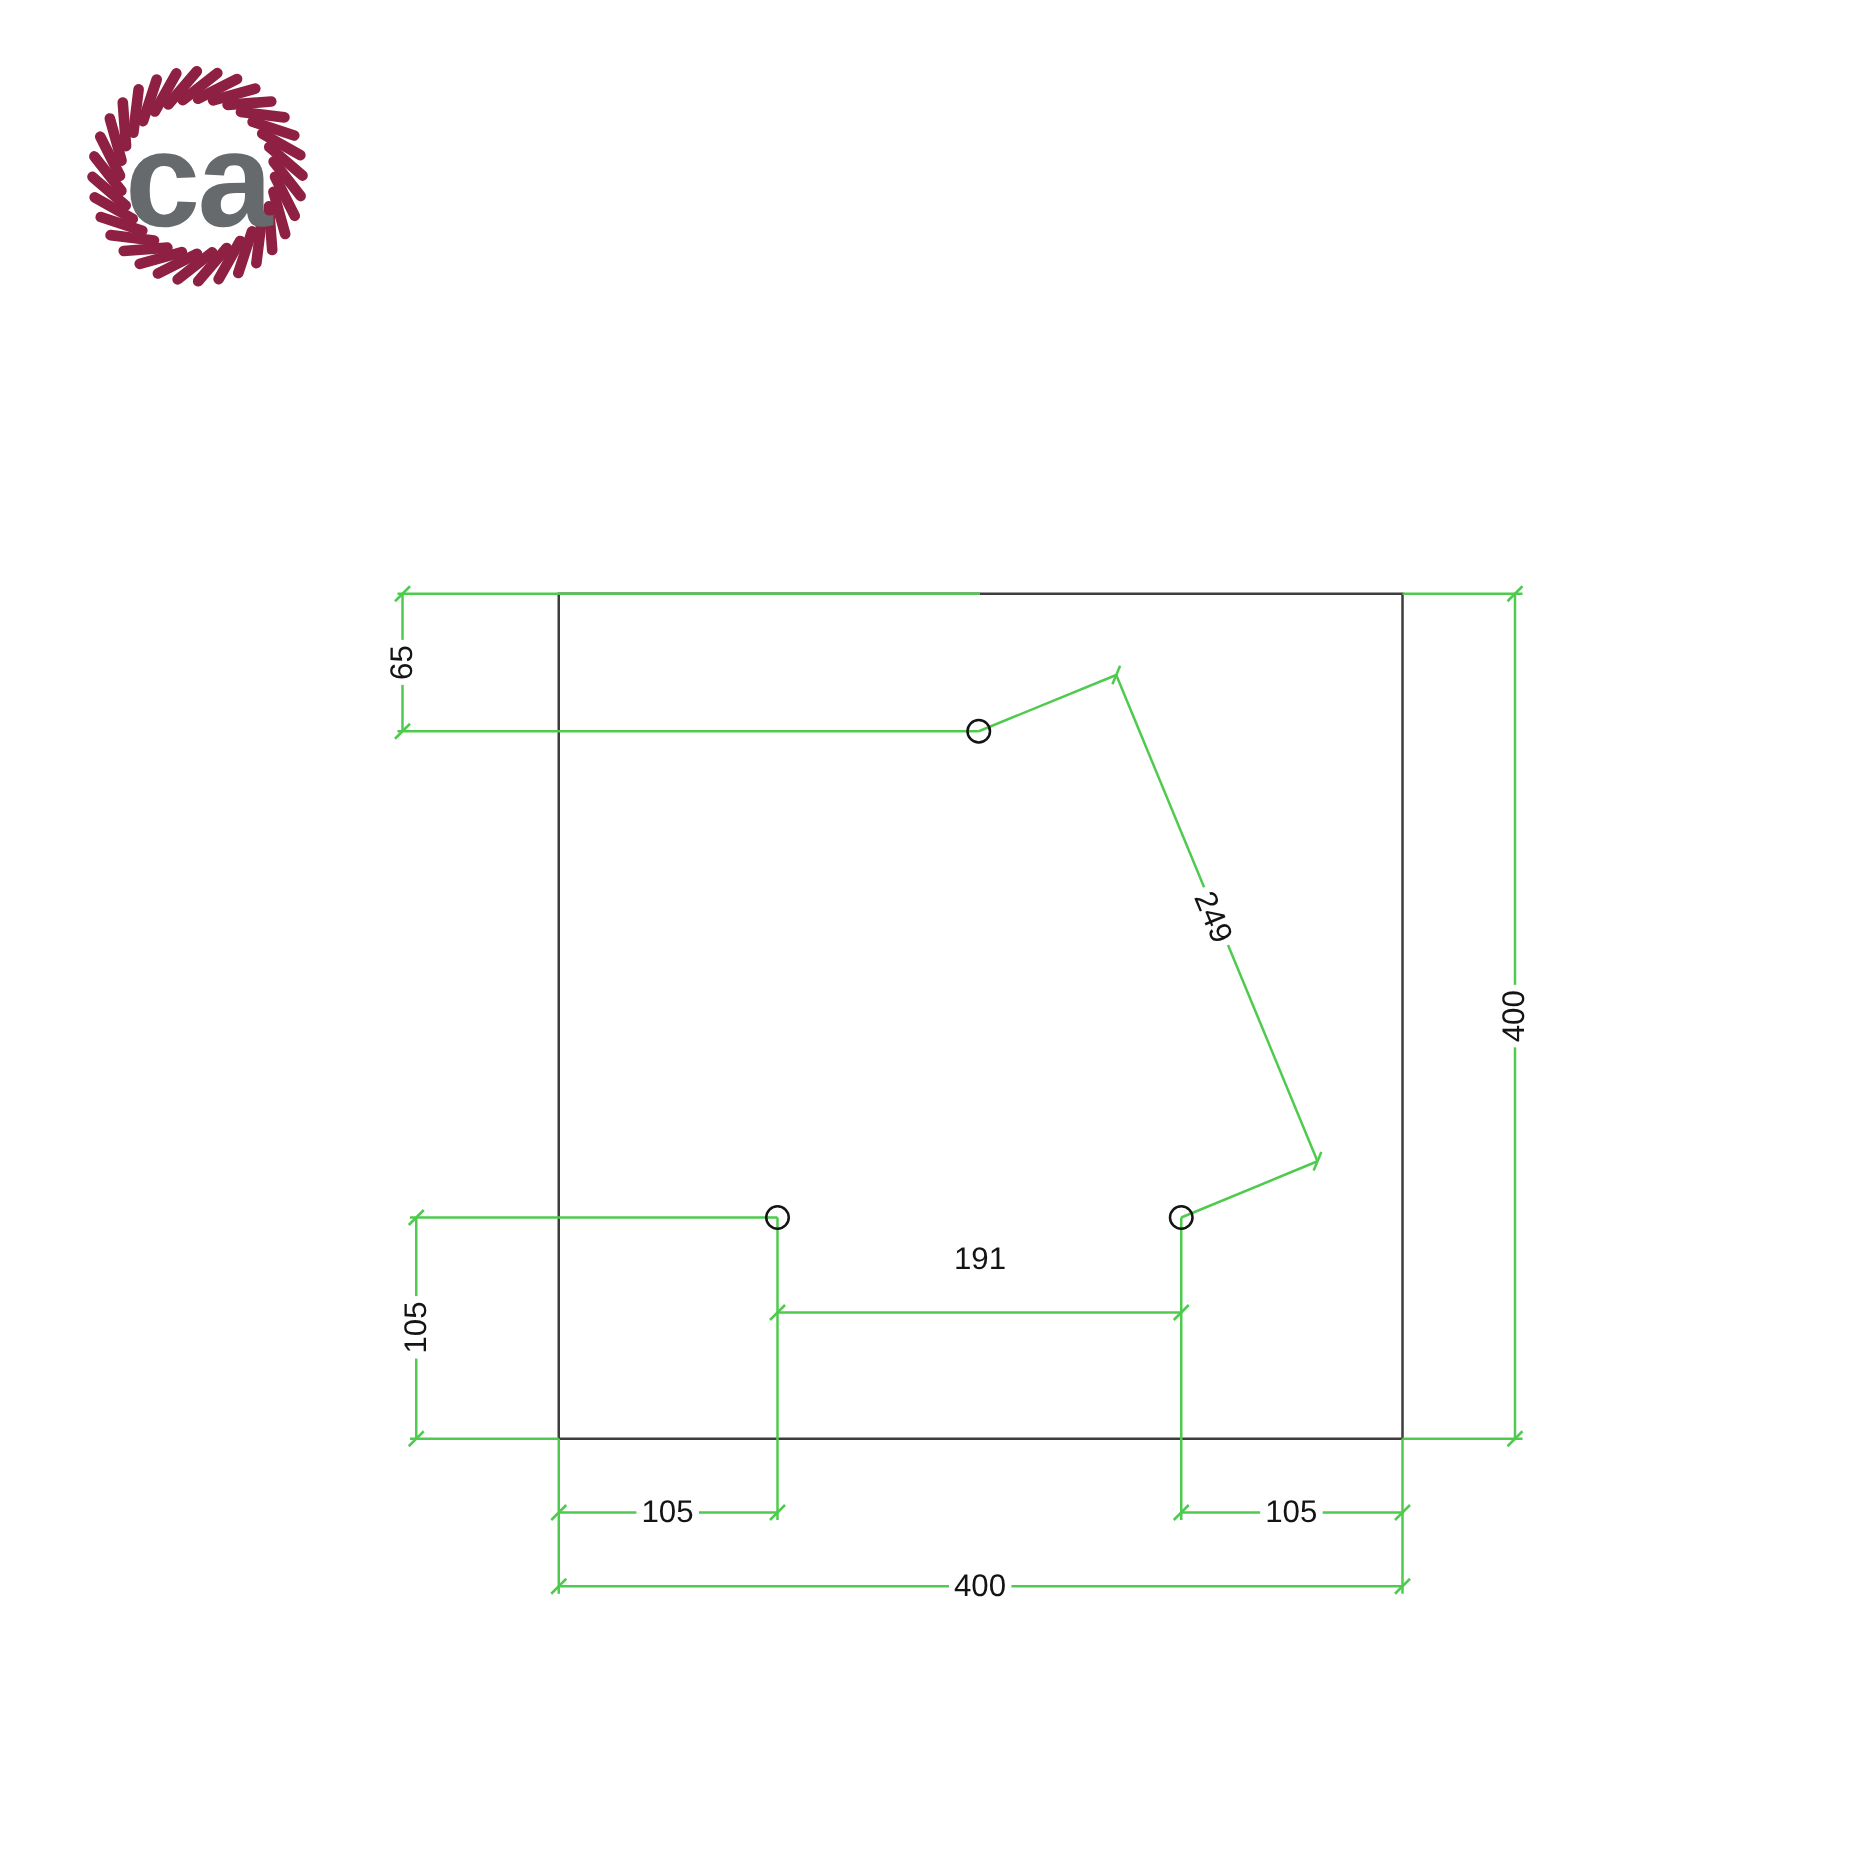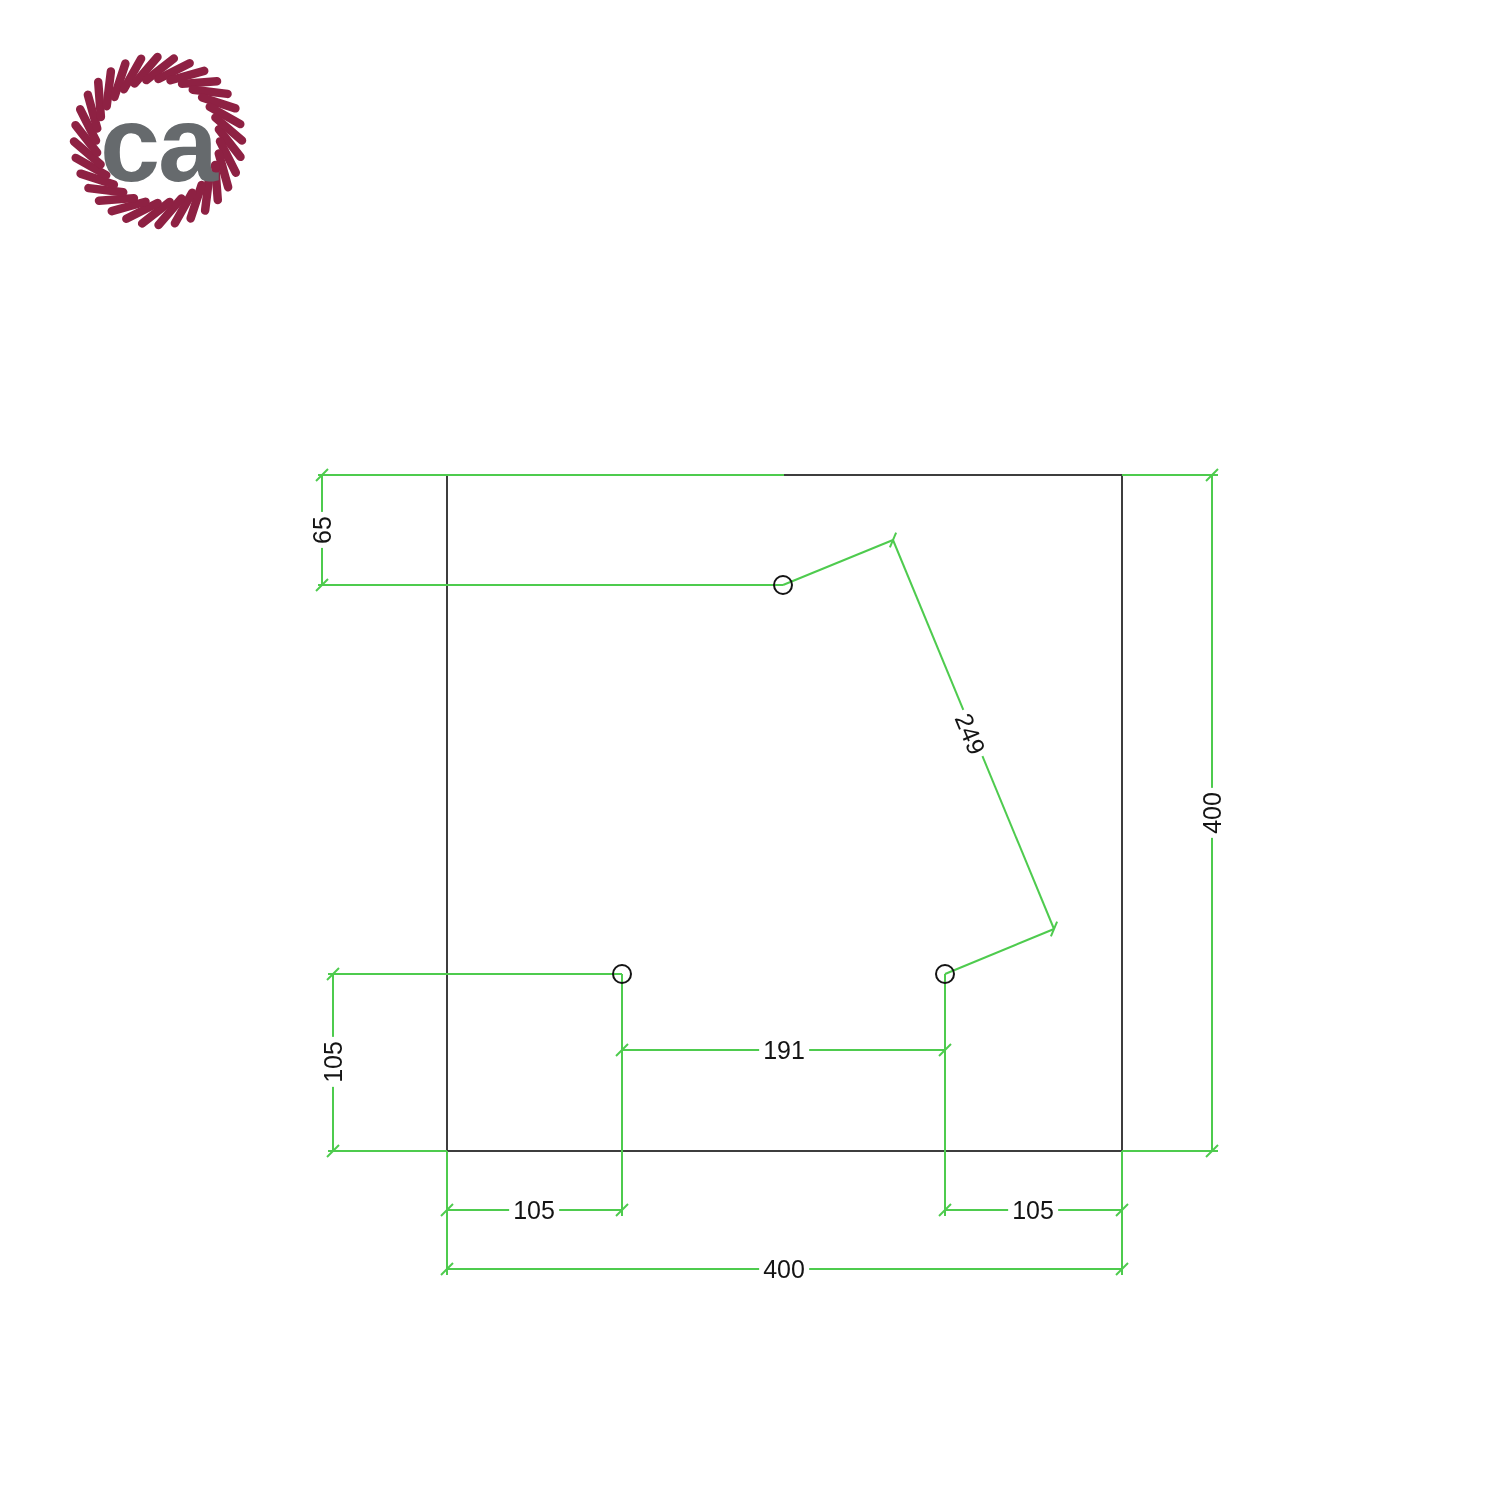--- a/index.html
+++ b/index.html
@@ -133,18 +133,18 @@
     <g fill="none" stroke-width="2" stroke="#141414">
       <circle cx="783" cy="585" r="9"></circle>
       <circle cx="622" cy="974" r="9"></circle>
       <circle cx="945" cy="974" r="9"></circle>
     </g>
   </svg>
 
   <span class="dim-label rot-ccw" style="left:322px; top:530px;">65</span>
   <span class="dim-label rot-ccw" style="left:333px; top:1062px;">105</span>
   <span class="dim-label rot-249" style="left:970px; top:734px;">249</span>
-  <span class="dim-label" style="left:784px; top:1050px;">191</span>
+  <span class="dim-label" style="left:784px; top:1008px;">191</span>
   <span class="dim-label" style="left:534px; top:1210px;">105</span>
   <span class="dim-label" style="left:1033px; top:1210px;">105</span>
   <span class="dim-label" style="left:784px; top:1269px;">400</span>
   <span class="dim-label rot-ccw" style="left:1212px; top:813px;">400</span>
 </div>
 
 </body></html>

